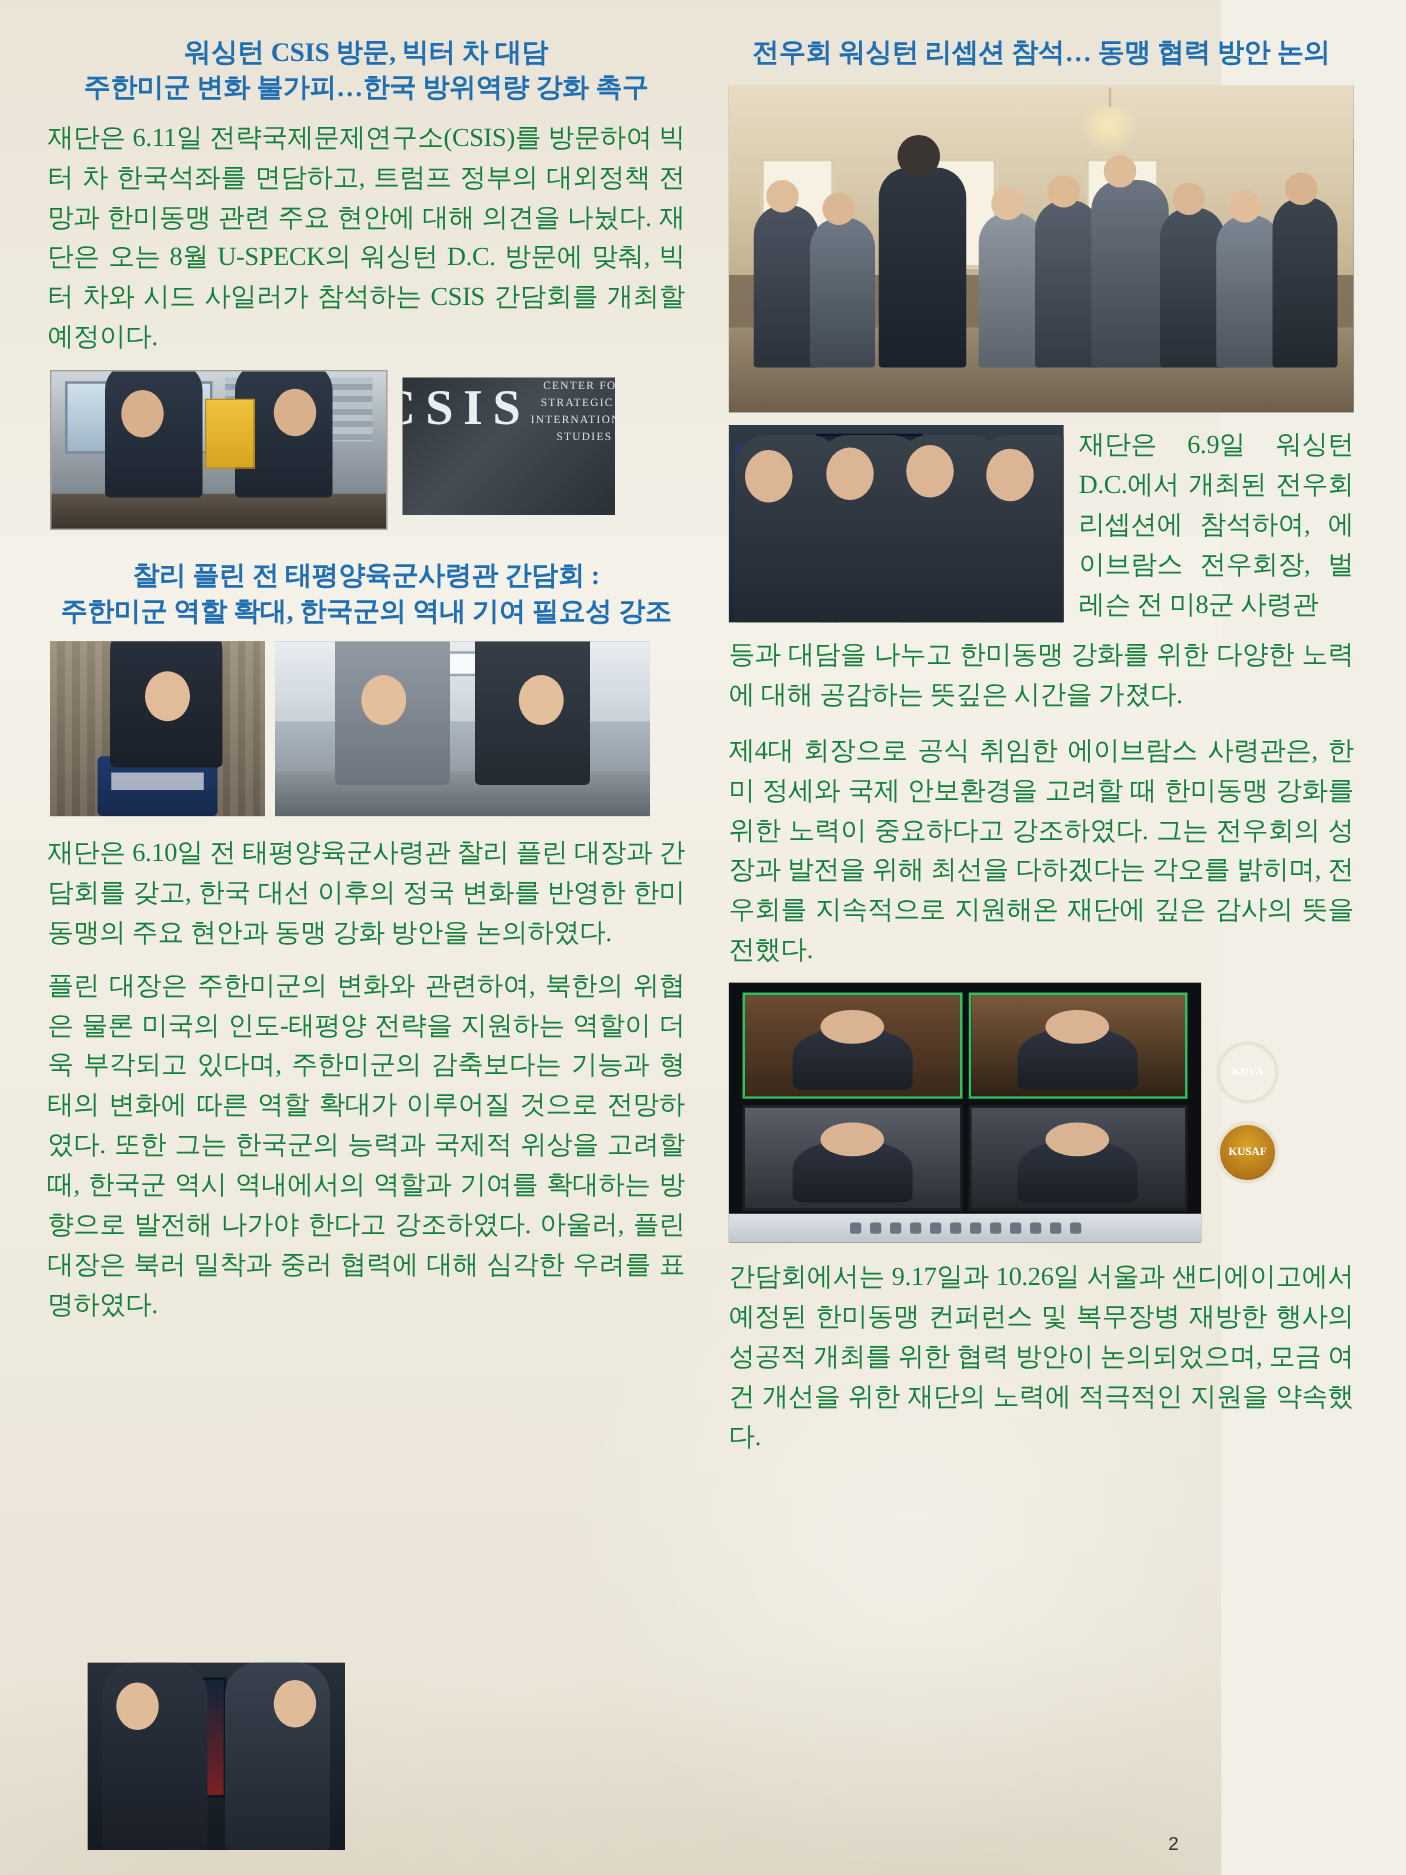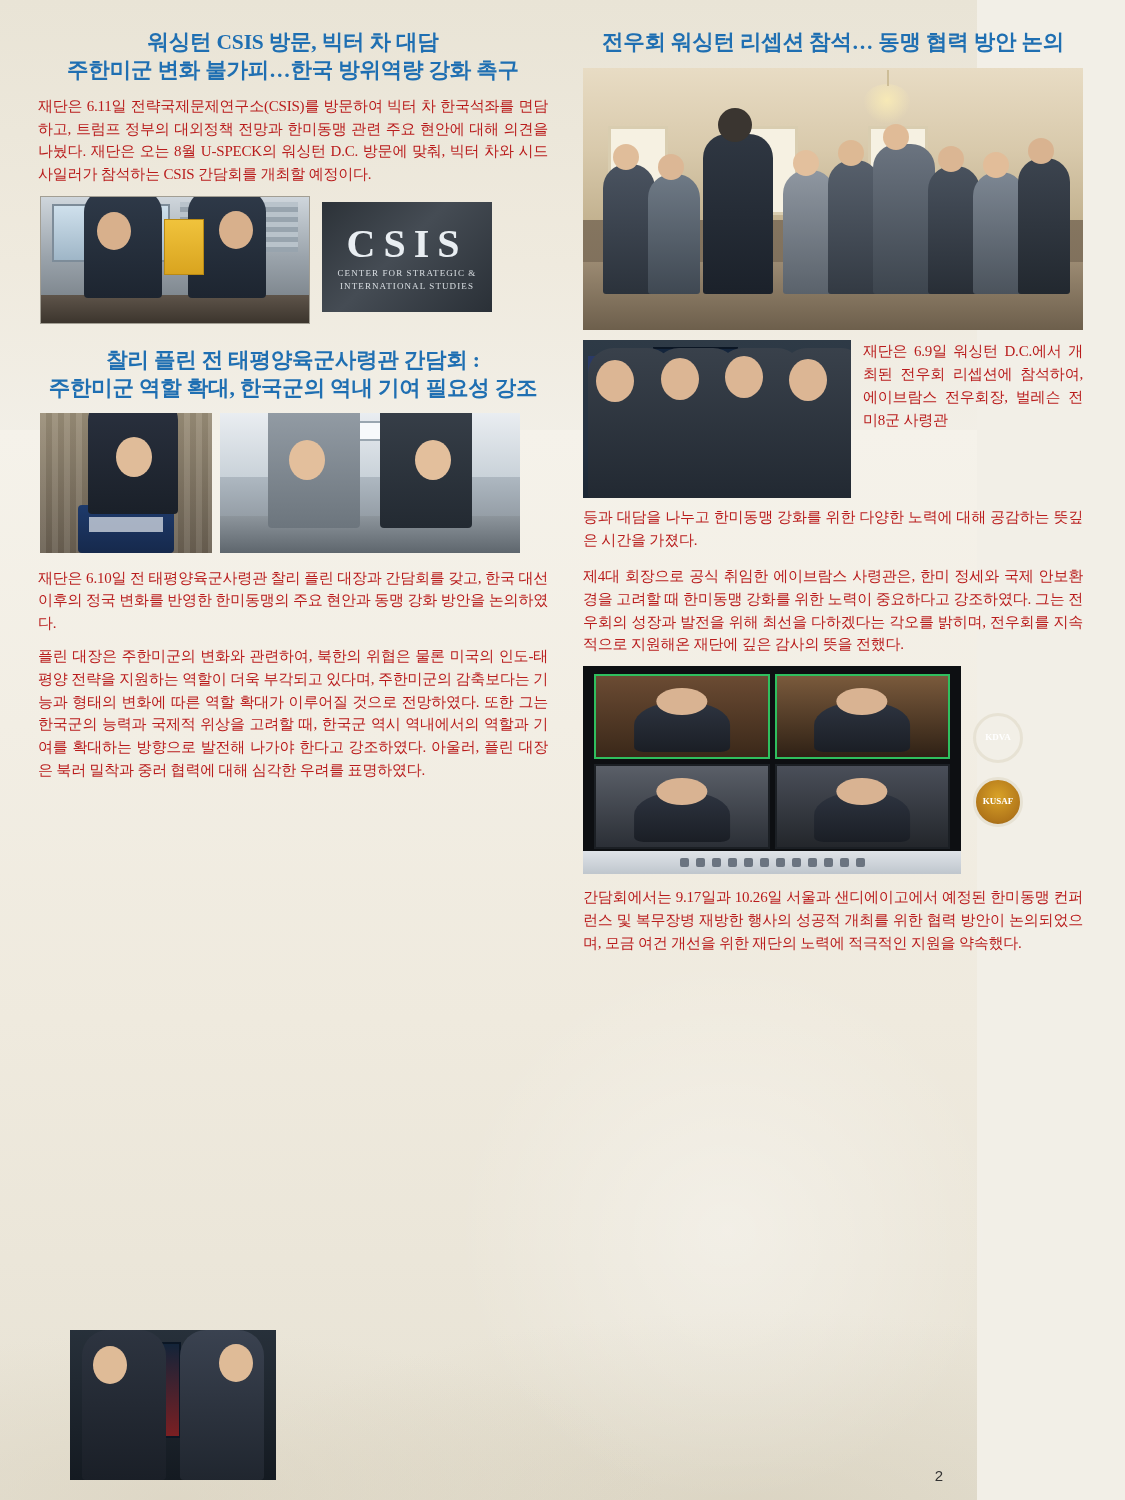--- a/index.html
+++ b/index.html
@@ -51,23 +51,23 @@
     font-size: 21.5px;
     line-height: 1.32;
     font-weight: 700;
     color: #1f6fb2;
     text-align: center;
     letter-spacing: -0.2px;
   }
 
   p.body {
     margin: 0 0 10px 0;
-    font-size: 15px;
+    font-size: 21px;
     line-height: 1.52;
-    color: #b91c1c;
+    color: #15803d;
     text-align: justify;
     text-justify: inter-character;
     letter-spacing: -0.2px;
   }
   p.body.tight { margin-bottom: 13px; }
 
   .figure {
     position: relative;
     overflow: hidden;
     background: #b9b4a8;
@@ -105,21 +105,21 @@
   .office .suit { position:absolute; bottom:20%; width:78px; height:108px;
     background: linear-gradient(180deg,#2f3a49,#1d2530); border-radius:22px 22px 4px 4px; }
   .office .face { position:absolute; width:34px; height:38px; border-radius:50%;
     background: #d8b08c; }
   .office .book { position:absolute; left:46%; bottom:38%; width:40px; height:56px;
     background: linear-gradient(180deg,#f0c33c,#d9a41f); border:1px solid #b98a14; }
 
   
   .csis {
     background: linear-gradient(135deg,#2c3238 0%, #454c54 45%, #2a3037 100%);
-    display:flex; flex-direction:column; align-items:center; justify-content:center;
+    display:flex; flex-direction:row; align-items:flex-start; justify-content:center;
     color:#e9eef2;
   }
   .csis .c1 { font-size: 40px; letter-spacing: 8px; font-weight: 700; font-family:"Liberation Serif", serif; }
   .csis .c2 { font-size: 9px; letter-spacing: 1.1px; margin-top: 0; text-align:center; line-height:1.5; opacity:.9; }
 
   
   .vets { background: linear-gradient(180deg,#2e3a46 0%, #233040 70%, #1b2632 100%); }
   .vets .banner { position:absolute; left:26%; top:4%; width:32%; height:74%;
     background: linear-gradient(180deg,#14253c 0%, #0e1b2d 60%, #7a1f22 100%);
     border:2px solid #0b1624; }

